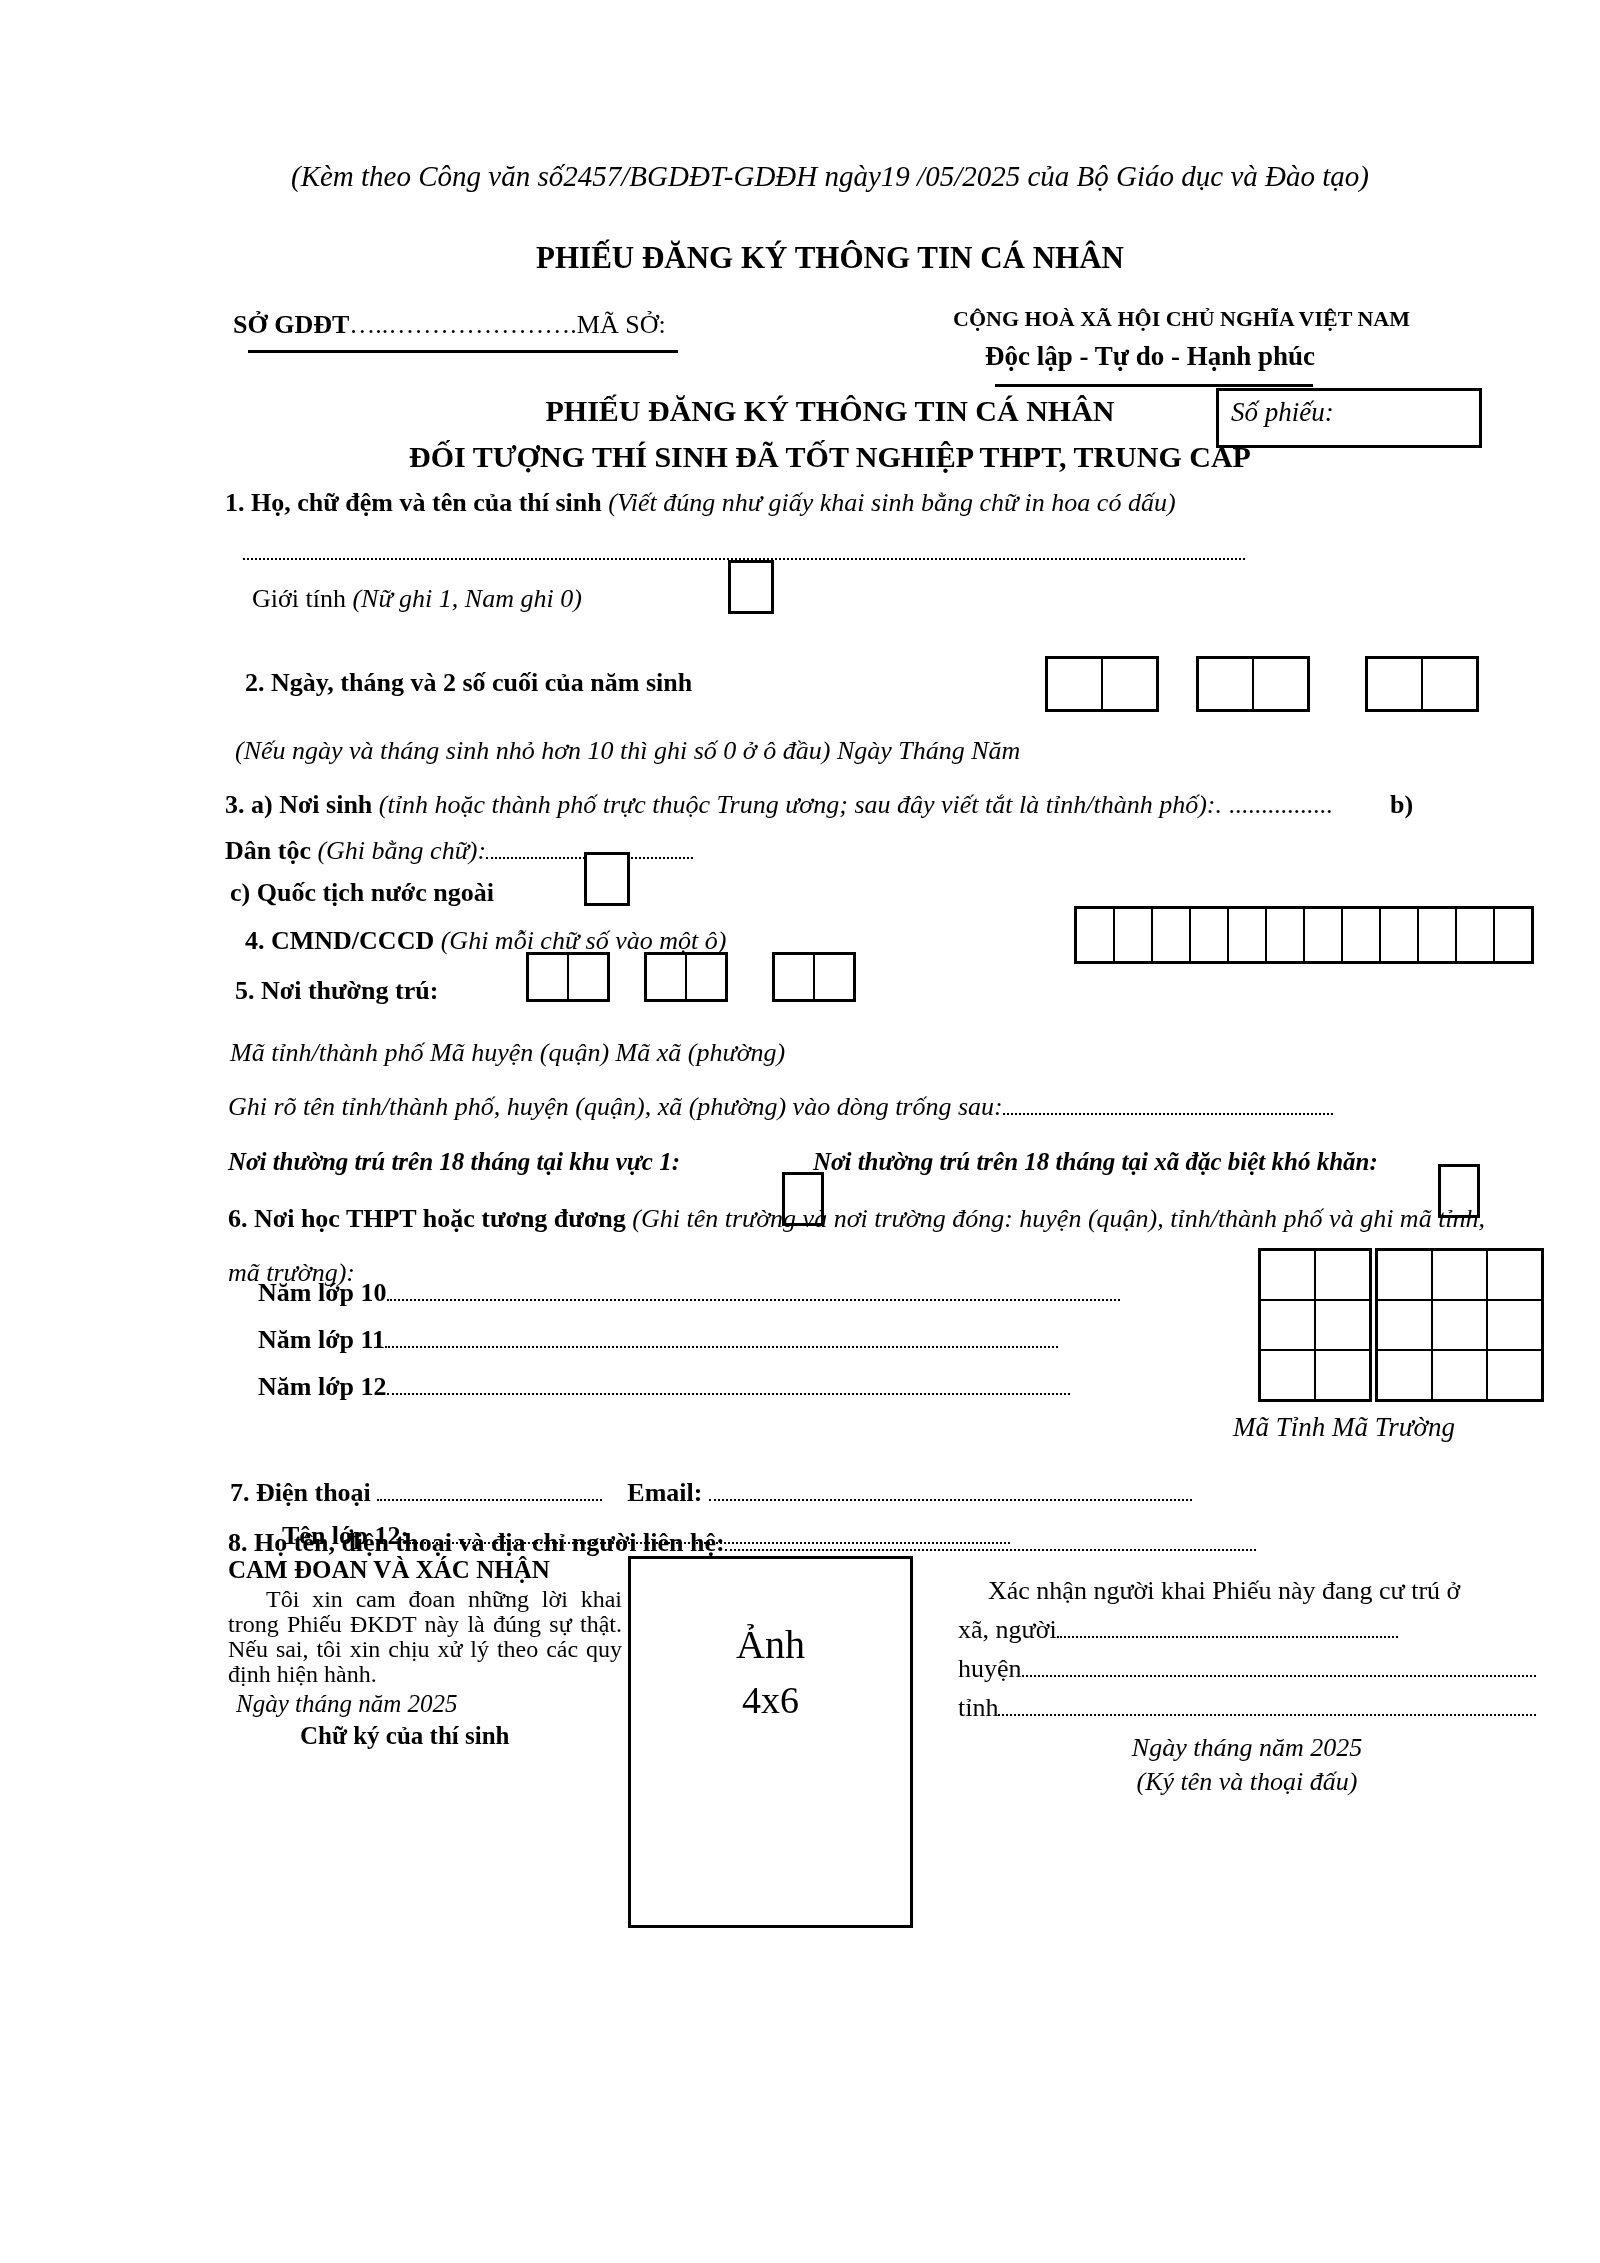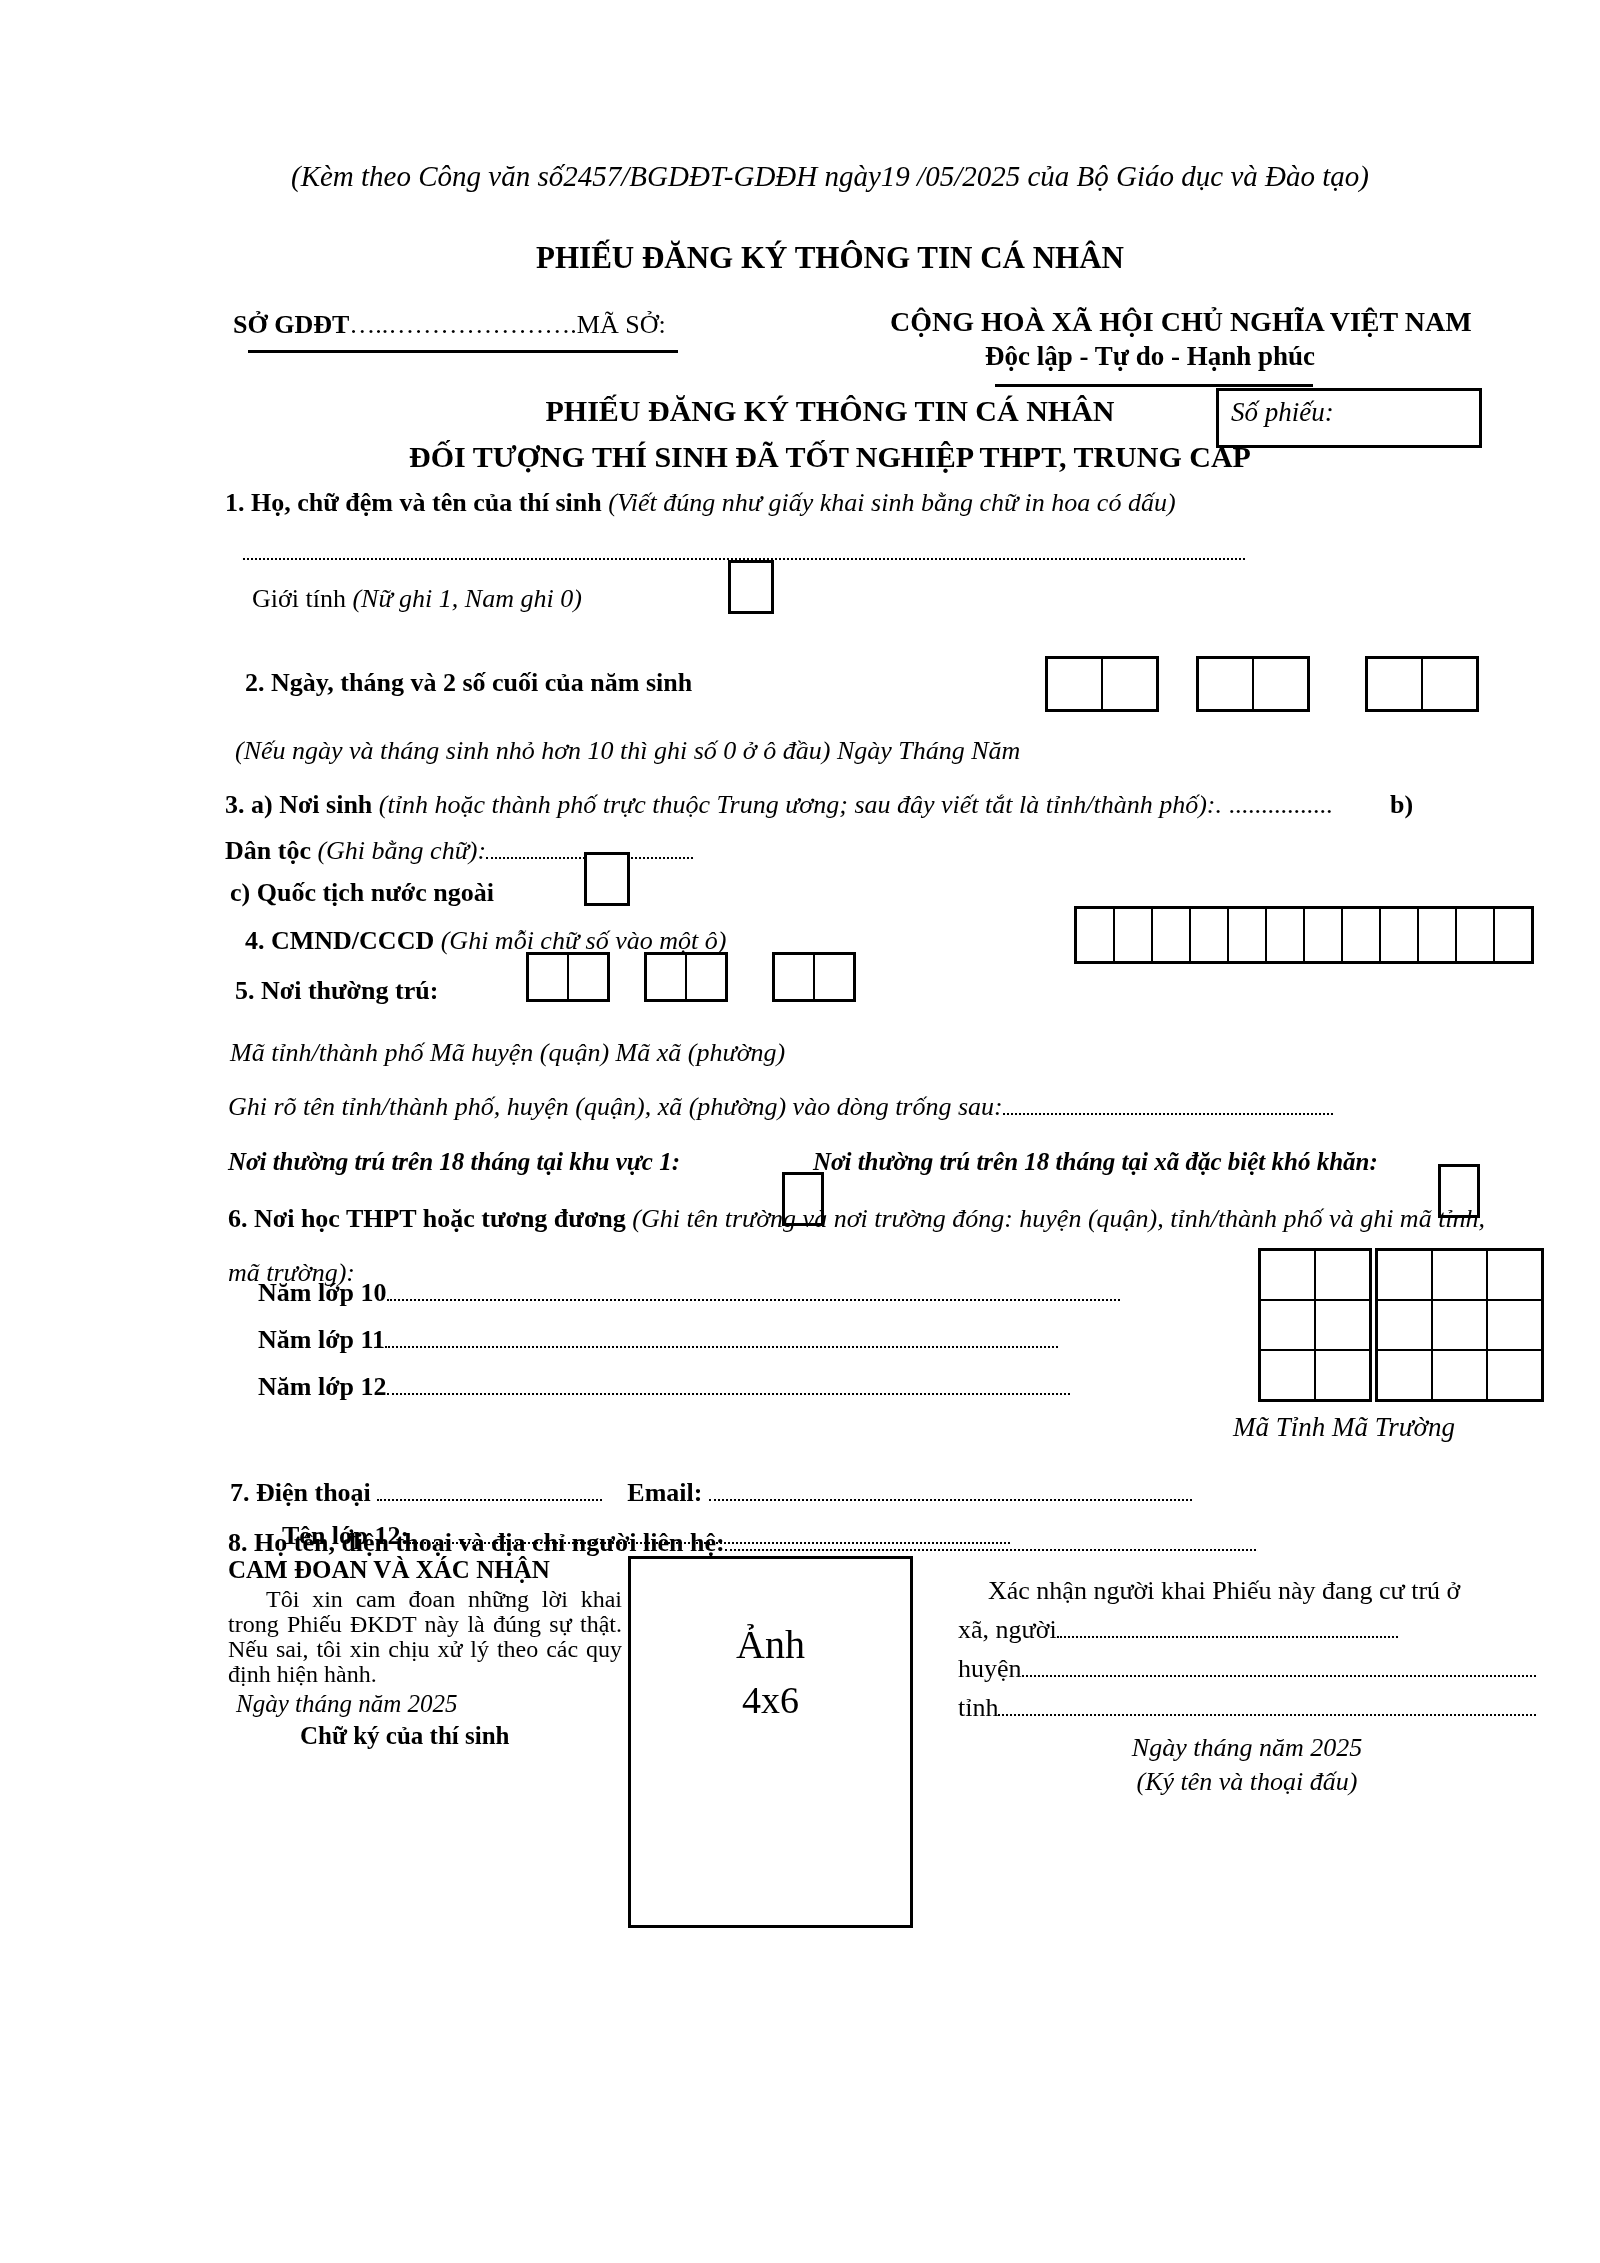--- a/index.html
+++ b/index.html
@@ -49,21 +49,21 @@
 <div class="page">
 
   <div class="ctr i" style="top:160px;font-size:29px;">(Kèm theo Công văn số2457/BGDĐT-GDĐH ngày19 /05/2025 của Bộ Giáo dục và Đào tạo)</div>
   <div class="ctr b" style="top:240px;font-size:31px;">PHIẾU ĐĂNG KÝ THÔNG TIN CÁ NHÂN</div>
 
   <div class="abs" style="left:233px;top:310px;">
     <span class="b">SỞ GDĐT</span><span>…..………………….</span><span>MÃ SỞ:</span>
   </div>
   <div class="hr" style="left:248px;top:350px;width:430px;"></div>
 
-  <div class="abs b" style="left:890px;top:306px;width:520px;text-align:right;font-size:28px;">CỘNG HOÀ XÃ HỘI CHỦ NGHĨA VIỆT NAM</div>
+  <div class="abs b" style="left:890px;top:306px;width:520px;text-align:right;font-size:22px;">CỘNG HOÀ XÃ HỘI CHỦ NGHĨA VIỆT NAM</div>
   <div class="abs b" style="left:890px;top:341px;width:520px;text-align:center;font-size:27px;">Độc lập - Tự do - Hạnh phúc</div>
   <div class="hr" style="left:995px;top:384px;width:318px;"></div>
 
   <div class="ctr b" style="top:394px;font-size:30px;">PHIẾU ĐĂNG KÝ THÔNG TIN CÁ NHÂN</div>
   <div class="ctr b" style="top:440px;font-size:30px;">ĐỐI TƯỢNG THÍ SINH ĐÃ TỐT NGHIỆP THPT, TRUNG CẤP</div>
   <div class="sophieu">
     <span>Số phiếu:</span>
   </div>
 
   <div class="abs" style="left:225px;top:488px;">

